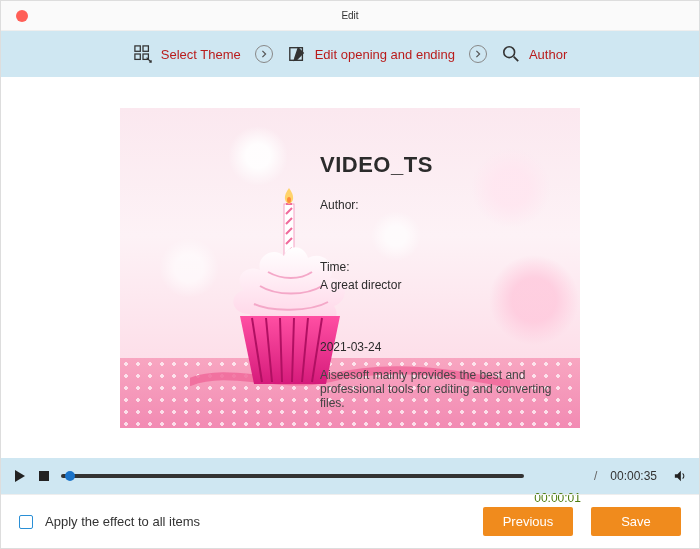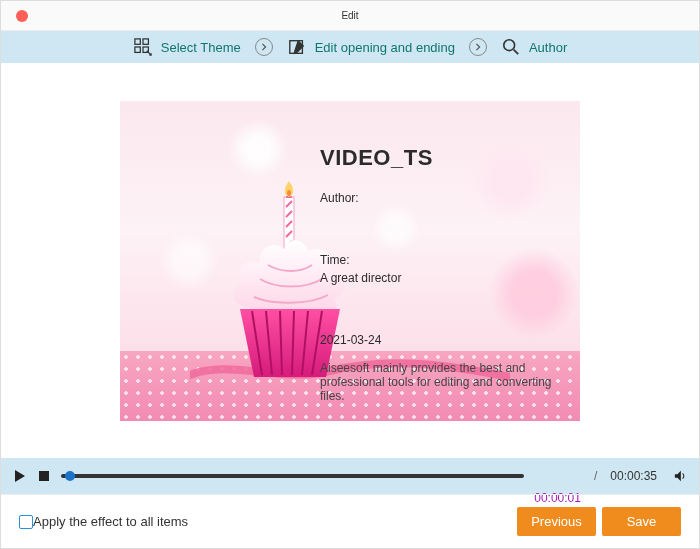--- a/index.html
+++ b/index.html
@@ -4,21 +4,21 @@
 <style>
 * { margin: 0; padding: 0; box-sizing: border-box; font-family: -apple-system, BlinkMacSystemFont, "Segoe UI", Arial, sans-serif; }
 body { background: #fff; width: 700px; height: 549px; overflow: hidden; }
 
 .window { width: 700px; height: 549px; border: 1px solid #ddd; background: #fff; display: flex; flex-direction: column; }
 
 .titlebar { height: 30px; background: #fafafa; display: flex; align-items: center; position: relative; border-bottom: 1px solid #eee; }
 .close-dot { width: 12px; height: 12px; background: #ff5f57; border-radius: 50%; margin-left: 15px; }
 .title { position: absolute; left: 0; right: 0; text-align: center; font-size: 10px; color: #333; pointer-events: none; }
 
-.stepbar { background: #cfe7f2; height: 32px; display: flex; align-items: center; justify-content: center; gap: 14px; font-size: 13px; color: #0f766e; }
+.stepbar { background: #cfe7f2; height: 46px; display: flex; align-items: center; justify-content: center; gap: 14px; font-size: 13px; color: #b91c1c; }
 .step { display: flex; align-items: center; gap: 8px; cursor: pointer; }
 .step-icon { width: 20px; height: 20px; display: flex; align-items: center; justify-content: center; }
 .step-icon svg { width: 18px; height: 18px; }
 .chev { width: 18px; height: 18px; border: 1px solid #888; border-radius: 50%; display: flex; align-items: center; justify-content: center; }
 .chev svg { width: 8px; height: 8px; }
 
 .preview-area { flex: 1; display: flex; align-items: center; justify-content: center; padding: 10px; }
 .preview-frame { width: 460px; height: 320px; position: relative; overflow: hidden; background: #fdeaf0; }
 
 
@@ -47,27 +47,27 @@
 .meta-row { display: flex; gap: 48px; font-size: 12px; margin-bottom: 4px; flex-direction: column; }
 .meta-label { width: 90px; }
 .meta-val { width: 110px; }
 .tagline { font-size: 12px; margin-top: 14px; color: #444; }
 
 .controls { background: #cfe7f2; height: 36px; display: flex; align-items: center; padding: 0 12px; gap: 10px; font-size: 12px; color: #333; }
 .ctrl-btn { width: 14px; height: 14px; display: flex; align-items: center; justify-content: center; cursor: pointer; }
 .ctrl-btn svg { width: 12px; height: 12px; }
 .slider { flex: 1; position: relative; height: 4px; background: #333; border-radius: 2px; cursor: pointer; }
 .slider-thumb { position: absolute; left: 2%; top: 50%; transform: translate(-50%, -50%); width: 10px; height: 10px; background: #1a73c9; border-radius: 50%; }
-.timecur { color: #a21caf; margin-top: 43px; }
+.timecur { color: #4d7c0f; margin-top: 43px; }
 .timesep { margin: 0 3px; color: #666; }
 
-.footer { height: 54px; display: flex; align-items: center; padding: 0 18px; gap: 0; border-top: 1px solid #eee; }
+.footer { height: 54px; display: flex; align-items: center; padding: 0 18px; gap: 12px; border-top: 1px solid #eee; }
 .chk { width: 14px; height: 14px; border: 1px solid #2a8fd6; border-radius: 2px; cursor: pointer; }
 .chk-label { font-size: 13px; color: #333; flex: 1; }
-.btn { background: #f08b1d; color: #fff; font-size: 13px; padding: 7px 0; width: 79px; text-align: center; border-radius: 2px; cursor: pointer; }
+.btn { background: #f08b1d; color: #fff; font-size: 13px; padding: 7px 0; width: 90px; text-align: center; border-radius: 2px; cursor: pointer; }
 .btn + .btn { margin-left: 6px; }
 </style>
 </head>
 <body>
 
 <div class="window">
 
   <div class="titlebar">
     <div class="close-dot"></div>
     <div class="title">Edit</div>

